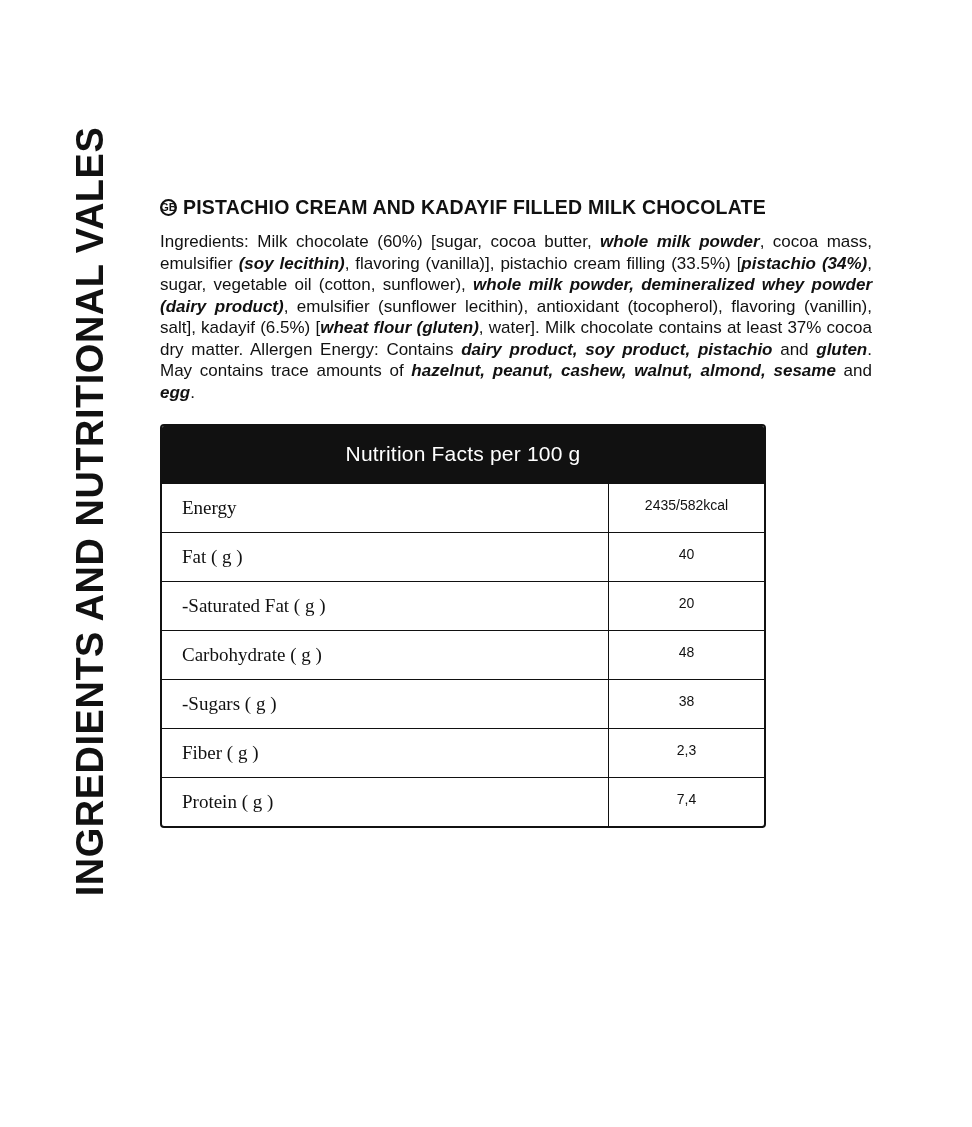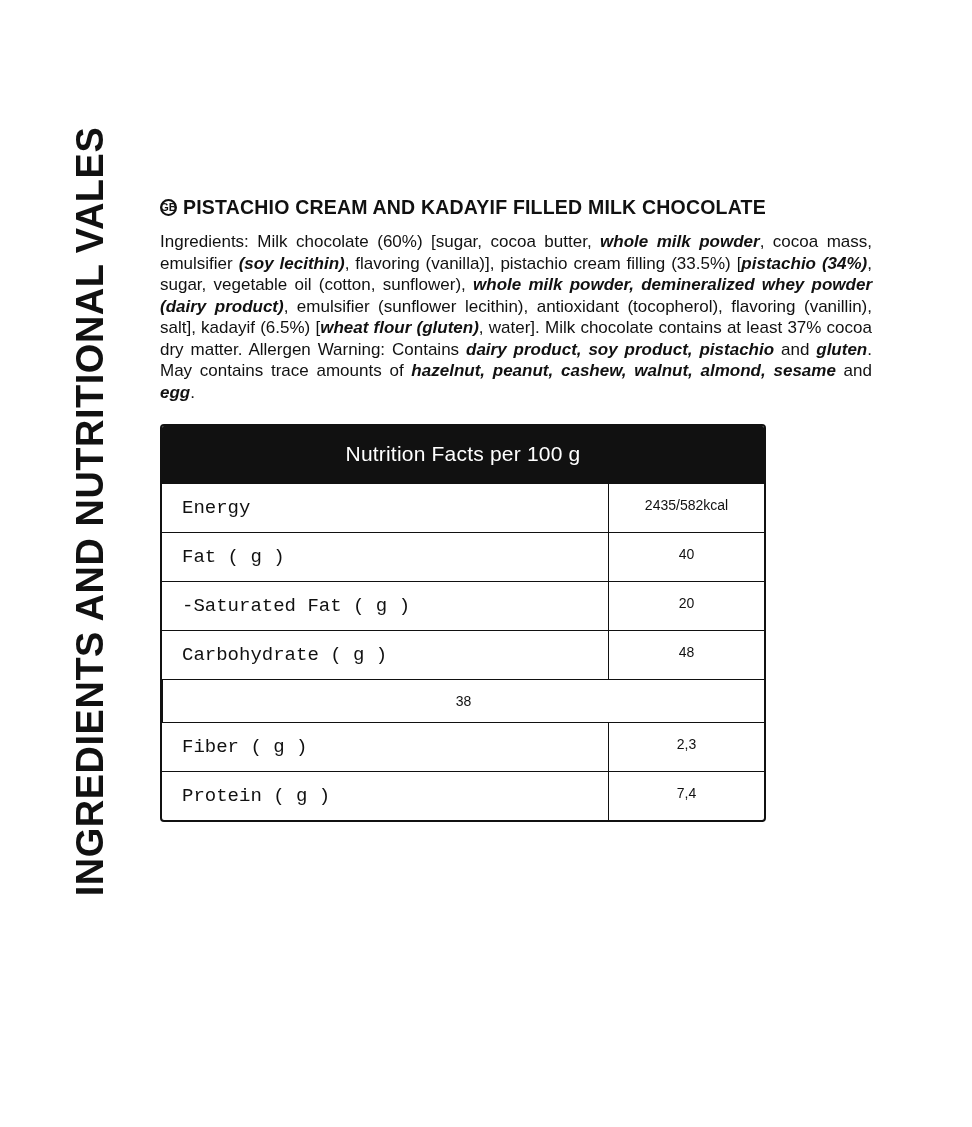--- a/index.html
+++ b/index.html
@@ -106,21 +106,21 @@
   .nf-row {
     display: flex;
     border-top: 1.5px solid #111111;
   }
   .nf-row:first-of-type { border-top: none; }
   .nf-label {
     flex: 0 0 446px;
     padding: 13px 0 13px 20px;
     font-size: 19px;
     box-sizing: border-box;
-    font-family: Liberation Mono, monospace;
+    font-family: Liberation Serif, serif;
   }
   .nf-value {
     flex: 1 1 auto;
     border-left: 1.5px solid #111111;
     text-align: center;
     padding: 13px 0;
     font-size: 14px;
     font-family: "Liberation Sans", sans-serif;
   }
 </style>
@@ -135,21 +135,21 @@
 
   <div class="product-title-row">
     <span class="gb-badge">GB</span>
     <span class="product-title">PISTACHIO CREAM AND KADAYIF FILLED MILK CHOCOLATE</span>
   </div>
 
   <div class="ingredients">
     <b>Ingredients:</b>
     Milk chocolate (60%) [sugar, cocoa butter, <span class="bi">whole milk powder</span>, cocoa mass,
     emulsifier <span class="bi">(soy lecithin)</span>, flavoring (vanilla)], pistachio cream filling (33.5%) [<span class="bi">pistachio (34%)</span>, sugar, vegetable oil (cotton, sunflower), <span class="bi">whole milk powder, demineralized whey powder (dairy product)</span>, emulsifier (sunflower lecithin), antioxidant (tocopherol), flavoring (vanillin), salt], kadayif (6.5%) [<span class="bi">wheat flour (gluten)</span>, water]. Milk chocolate contains at least 37% cocoa dry matter.
-    <b>Allergen Warning:</b>
+    <b>Allergen Energy:</b>
     Contains <span class="bi">dairy product, soy product, pistachio</span> and <span class="bi">gluten</span>. May contains trace amounts of <span class="bi">hazelnut, peanut, cashew, walnut, almond, sesame</span> and <span class="bi">egg</span>.
   </div>
 
   <div class="nutrition-table">
     <div class="nf-header">Nutrition Facts per 100 g</div>
 
     <div class="nf-row">
       <div class="nf-label">Energy</div>
       <div class="nf-value">2435/582kcal</div>
     </div>
@@ -159,20 +159,21 @@
     </div>
     <div class="nf-row">
       <div class="nf-label">-Saturated Fat ( g )</div>
       <div class="nf-value">20</div>
     </div>
     <div class="nf-row">
       <div class="nf-label">Carbohydrate ( g )</div>
       <div class="nf-value">48</div>
     </div>
     <div class="nf-row">
+      <div class="nf-label">-Sugars ( g )</div>
       <div class="nf-value">38</div>
     </div>
     <div class="nf-row">
       <div class="nf-label">Fiber ( g )</div>
       <div class="nf-value">2,3</div>
     </div>
     <div class="nf-row">
       <div class="nf-label">Protein ( g )</div>
       <div class="nf-value">7,4</div>
     </div>

